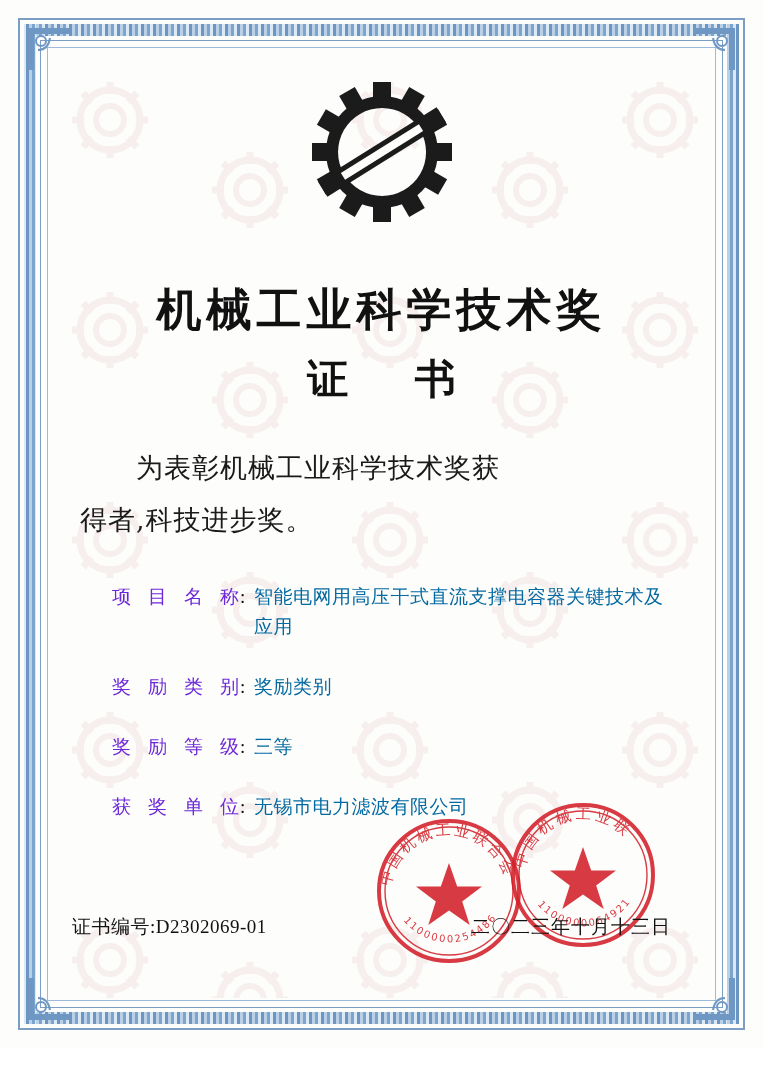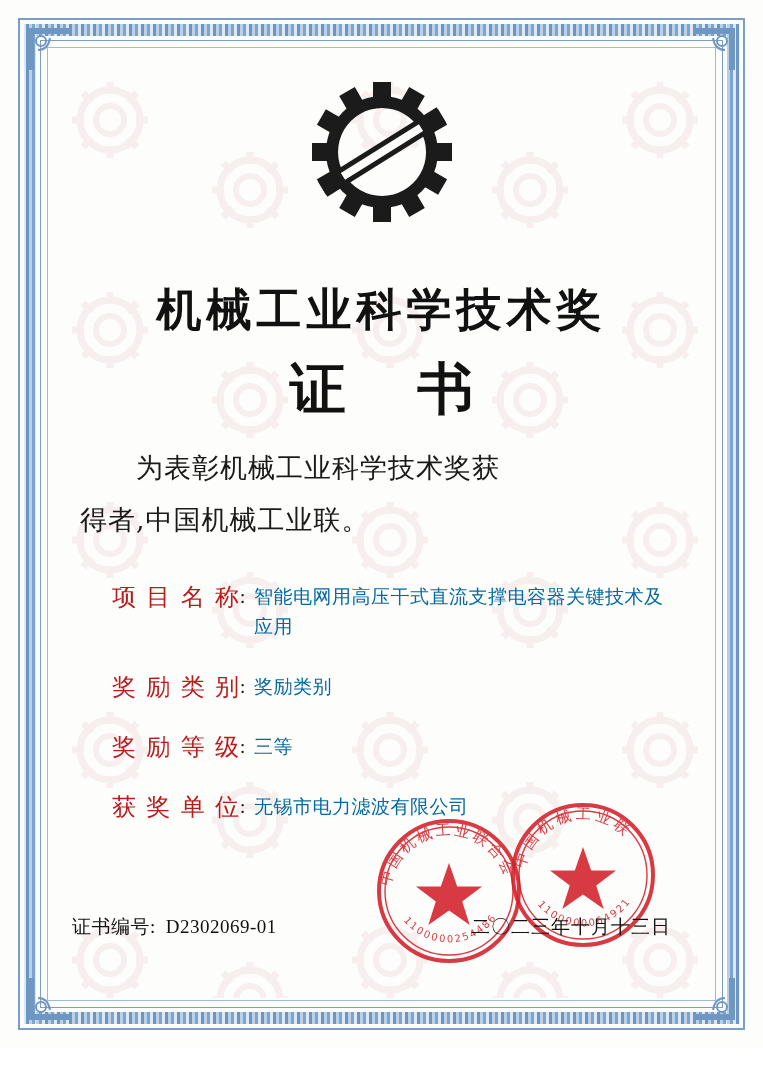--- a/index.html
+++ b/index.html
@@ -129,21 +129,21 @@
     font-weight: bold;
     color: #111;
     font-family: "DejaVu Serif", "Liberation Serif", serif;
   }
   .title-sub {
     position: absolute;
     top: 300px;
     left: 0;
     right: 0;
     text-align: center;
-    font-size: 56px;
+    font-size: 41px;
     letter-spacing: 26px;
     text-indent: 26px;
     font-weight: bold;
     color: #111;
     font-family: "DejaVu Serif", "Liberation Serif", serif;
   }
 
   .citation {
     position: absolute;
     top: 390px;
@@ -165,23 +165,23 @@
     right: 30px;
   }
   .field-row {
     display: flex;
     align-items: flex-start;
     margin-bottom: 30px;
   }
   .field-label {
     width: 128px;
     flex: 0 0 128px;
-    font-size: 24px;
+    font-size: 19px;
     letter-spacing: 1px;
-    color: #b91c1c;
+    color: #6d28d9;
     line-height: 30px;
     text-align: justify;
     text-align-last: justify;
     font-family: Liberation Serif, serif;
   }
   .field-colon {
     flex: 0 0 14px;
     font-size: 19px;
     line-height: 30px;
     color: #111;
@@ -202,21 +202,21 @@
     display: flex;
     align-items: flex-end;
     justify-content: space-between;
   }
   .cert-no {
     font-size: 19px;
     color: #111;
     letter-spacing: 0.5px;
     white-space: nowrap;
   }
-  .cert-no .num { margin-left: 10px; }
+  .cert-no .num { margin-left: 0; }
   .issue-date {
     font-size: 19px;
     color: #111;
     letter-spacing: 1px;
     white-space: nowrap;
     margin-right: 22px;
   }
 
   
   .seal {
@@ -341,21 +341,21 @@
           <rect x="-46" y="-4" width="92" height="8" fill="#fdfdfb" transform="rotate(-32)"></rect>
         </g>
       </svg>
     </div>
 
     <div class="title-main">机械工业科学技术奖</div>
     <div class="title-sub">证 书</div>
 
     <div class="citation">
       <div class="line1">为表彰机械工业科学技术奖获</div>
-      <div class="line2">得者,中国机械工业联。</div>
+      <div class="line2">得者,科技进步奖。</div>
     </div>
 
     <div class="fields">
       <div class="field-row">
         <div class="field-label">项目名称</div>
         <div class="field-colon">:</div>
         <div class="field-value">智能电网用高压干式直流支撑电容器关键技术及应用</div>
       </div>
       <div class="field-row">
         <div class="field-label">奖励类别</div>

